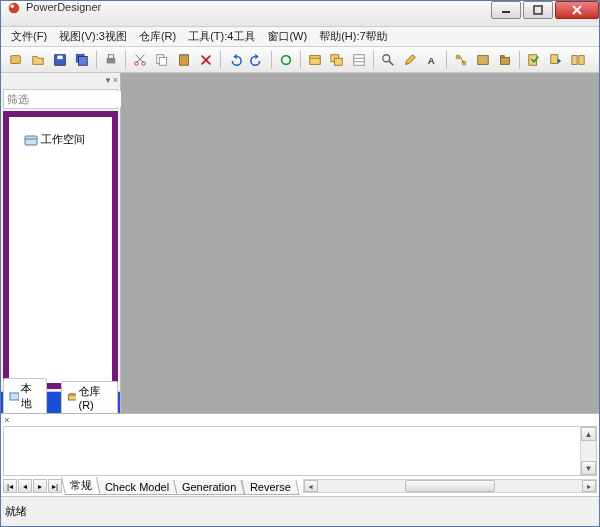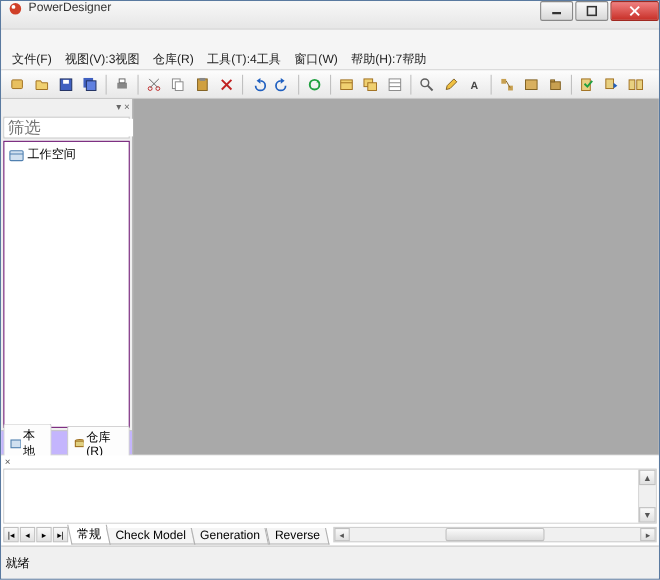--- a/index.html
+++ b/index.html
@@ -6,39 +6,39 @@
 body { width: 600px; height: 527px; background: #f0f0f0; display: flex; flex-direction: column; border: 1px solid #5a7aa0; }
 
 .titlebar { height: 26px; background: linear-gradient(#f8f8f8,#e6e6e6); display: flex; align-items: flex-start; padding: 0 0 0 6px; border-bottom: 1px solid #ccc; }
 .titlebar .app-icon { width: 14px; height: 14px; margin-right: 5px; }
 .titlebar .title { flex: 1; color: #333; }
 .win-btns { display: flex; }
 .win-btn { width: 30px; height: 18px; margin-left: 2px; border: 1px solid #888; background: linear-gradient(#fafafa,#d8d8d8); display: flex; align-items: center; justify-content: center; border-radius: 2px; cursor: pointer; }
 .win-btn.close { width: 44px; background: linear-gradient(#f08080,#c83028); border-color: #a02820; color: #fff; }
 .win-btn svg { display: block; }
 
-.menubar { height: 37px; background: #f5f5f5; display: flex; align-items: flex-end; padding: 0 4px; border-bottom: 1px solid #d0d0d0; }
+.menubar { height: 20px; background: #f5f5f5; display: flex; align-items: flex-start; padding: 0 4px; border-bottom: 1px solid #d0d0d0; }
 .menubar .menu-item { padding: 2px 6px; cursor: pointer; color: #222; }
 
 .toolbar { height: 26px; background: linear-gradient(#fdfdfd,#e8e8e8); border-bottom: 1px solid #c8c8c8; display: flex; align-items: center; padding: 0 4px; overflow: hidden; }
 .tb-btn { width: 20px; height: 20px; margin: 0 1px; border: 1px solid transparent; display: flex; align-items: center; justify-content: center; cursor: pointer; border-radius: 2px; }
 .tb-sep { width: 1px; height: 18px; background: #c0c0c0; margin: 0 3px; }
 .ico { width: 14px; height: 14px; display: block; }
 
 .body-area { flex: 1; display: flex; flex-direction: column; min-height: 0; }
 .upper { flex: 1; display: flex; min-height: 0; border-bottom: 1px solid #b8b8b8; }
 .sidebar { width: 120px; background: #f0f0f0; border-right: 1px solid #b8b8b8; display: flex; flex-direction: column; }
 .sidebar-head { height: 14px; display: flex; align-items: center; justify-content: flex-end; padding-right: 2px; }
 .pin { font-size: 9px; color: #666; cursor: pointer; }
 .filter-row { display: flex; align-items: center; background: #fff; border: 1px solid #c8c8c8; margin: 2px; height: 20px; }
-.filter-input { flex: 1; border: none; outline: none; padding: 0 3px; font-size: 15px; height: 16px; }
+.filter-input { flex: 1; border: none; outline: none; padding: 0 3px; font-size: 11px; height: 16px; }
 .filter-ic { width: 16px; height: 16px; display: flex; align-items: center; justify-content: center; cursor: pointer; }
-.tree { flex: 1; background: #fff; border: 1px solid #701a75; margin: 0 2px 2px 2px; padding: 3px; overflow: auto; }
+.tree { flex: 1; background: #fff; border: 6px solid #701a75; margin: 0 2px 2px 2px; padding: 14px; overflow: auto; }
 .tree-item { display: flex; align-items: center; gap: 3px; cursor: pointer; padding: 1px; }
-.side-tabs { height: 22px; display: flex; align-items: center; background: #c4b5fd; border-top: 1px solid #c8c8c8; padding: 0 2px; gap: 14px; }
+.side-tabs { height: 22px; display: flex; align-items: flex-end; background: #1d4ed8; border-top: 1px solid #c8c8c8; padding: 0 2px; gap: 14px; }
 .side-tab { padding: 2px 5px; background: #fdfdfd; border: 1px solid #c8c8c8; border-bottom: none; font-size: 10px; cursor: pointer; display: flex; align-items: center; gap: 2px; border-radius: 2px 2px 0 0; }
 
 .canvas { flex: 1; background: #a9a9a9; }
 
 .bottom-panel { height: 82px; display: flex; flex-direction: column; background: #fff; }
 .bp-top { height: 12px; display: flex; }
 .bp-close { width: 12px; height: 12px; font-size: 9px; display: flex; align-items: center; justify-content: center; cursor: pointer; color: #555; }
 .bp-content { flex: 1; display: flex; border: 1px solid #c8c8c8; margin: 0 2px; }
 .bp-text { flex: 1; background: #fff; }
 .bp-scroll { width: 16px; background: #f0f0f0; border-left: 1px solid #d8d8d8; display: flex; flex-direction: column; }

